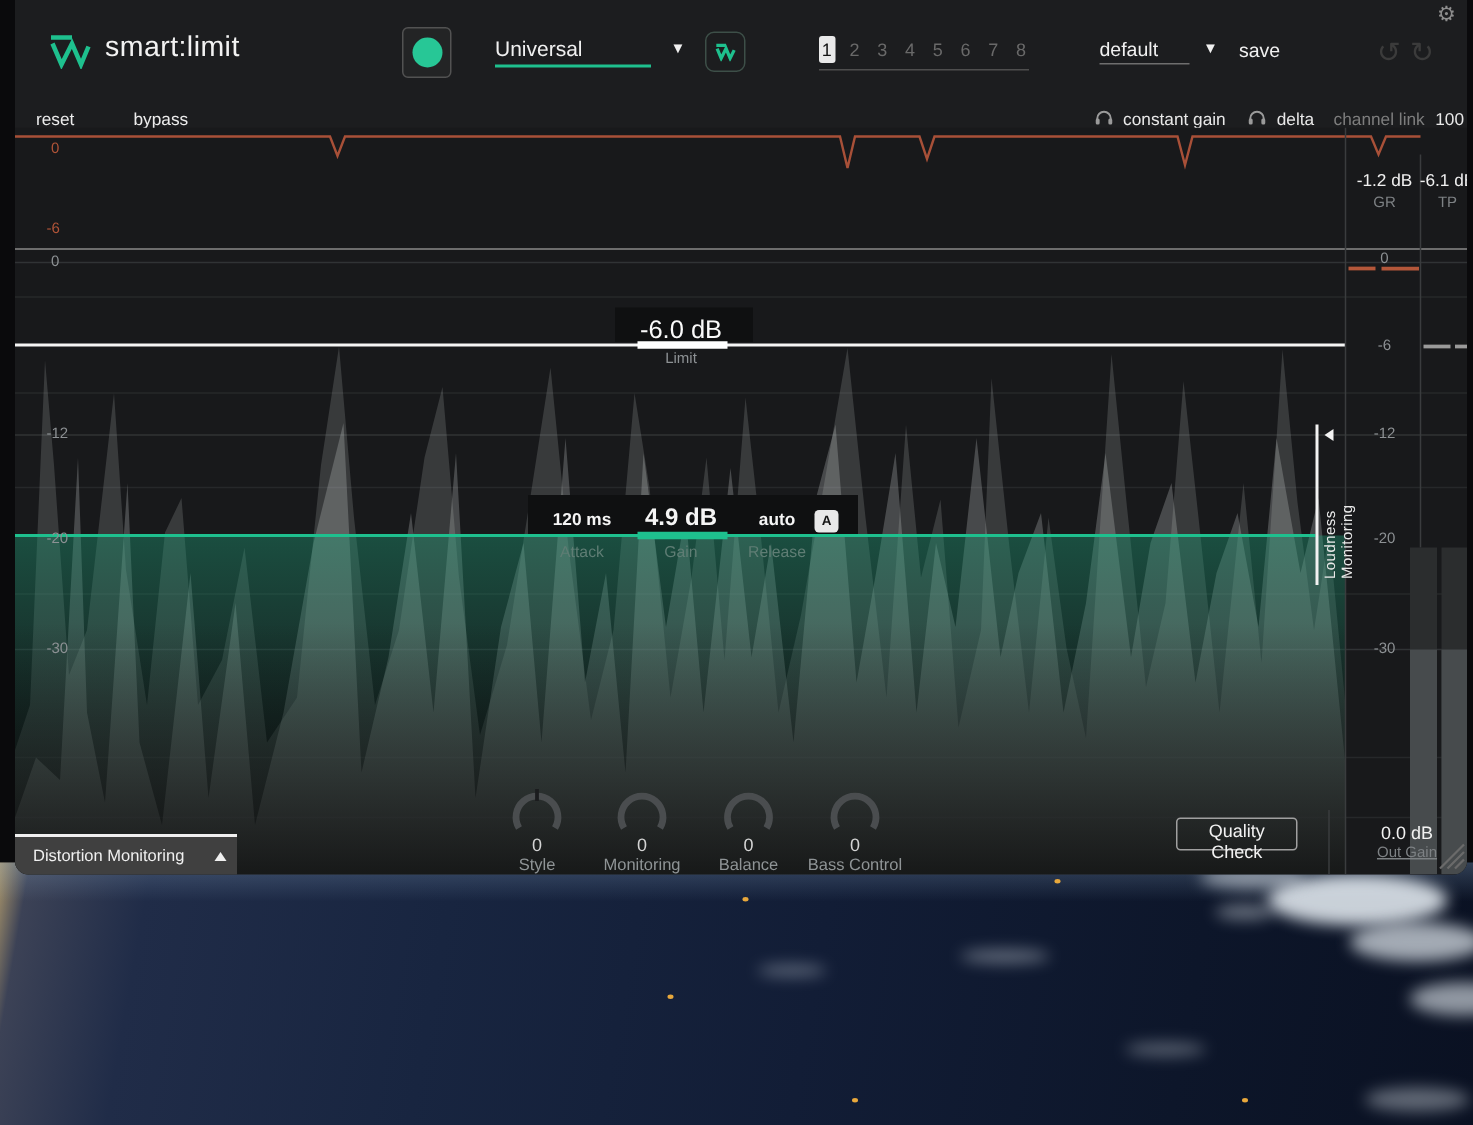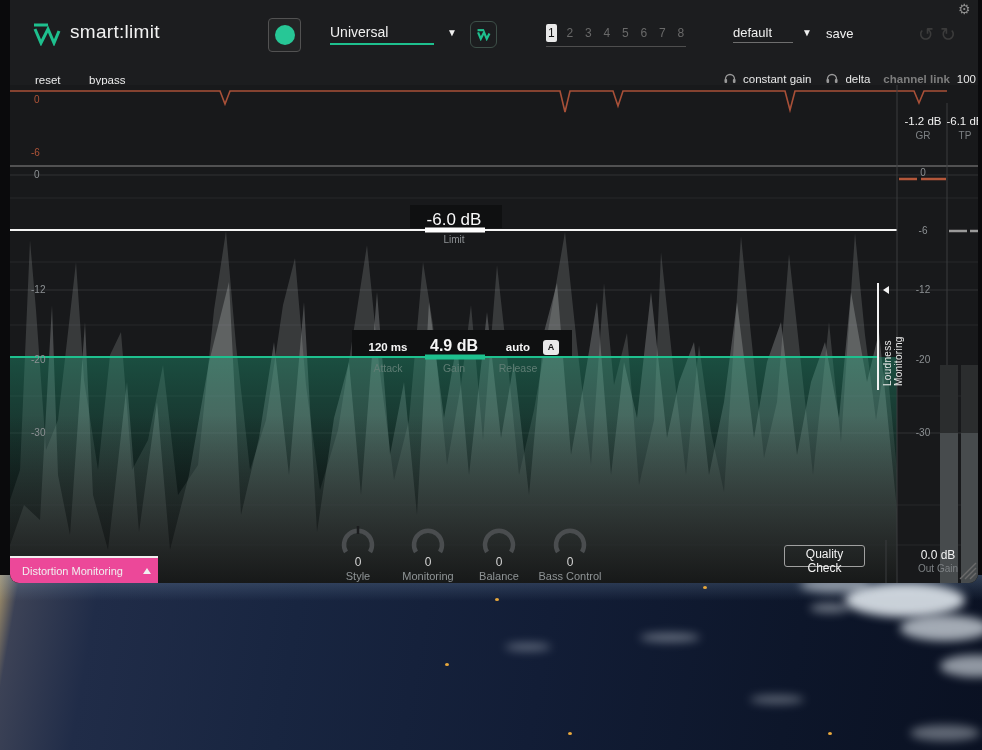--- a/index.html
+++ b/index.html
@@ -72,31 +72,31 @@
             border-top:4px solid transparent;border-bottom:4px solid transparent;
             border-right:6px solid #f2f2f2;}
   .loud-lab{position:absolute;left:872px;top:298px;height:88px;writing-mode:vertical-rl;
             transform:rotate(180deg);font-size:10px;color:#e9e9e9;letter-spacing:0.3px;}
 
   
   .knob{position:absolute;width:60px;text-align:center;cursor:pointer;}
   .knob .kv{display:block;font-size:12px;color:#d4d4d4;margin-top:-3px;}
   .knob .kl{display:block;font-size:11px;color:#8f9496;margin-top:1px;}
 
-  .distortion{position:absolute;left:0;top:556px;width:148px;height:27px;background:#ec4899;
+  .distortion{position:absolute;left:0;top:556px;width:148px;height:27px;background:#404040;
               border-top:2px solid #f0f0f0;cursor:pointer;}
   .distortion .dm-text{position:absolute;left:12px;top:7px;font-size:11px;color:#f0f0f0;}
   .distortion .dm-tri{position:absolute;left:133px;top:10px;width:0;height:0;
     border-left:4px solid transparent;border-right:4px solid transparent;border-bottom:6px solid #f0f0f0;}
 
   .quality{position:absolute;left:774px;top:545px;width:81px;height:22px;background:transparent;
            border:1px solid #a0a0a0;border-radius:3px;color:#f2f2f2;font-size:12px;
            font-family:"Liberation Sans",sans-serif;cursor:pointer;}
   .outgain-v{position:absolute;left:899px;top:548px;width:58px;text-align:center;font-size:12px;color:#f2f2f2;cursor:ns-resize;}
-  .outgain-l{position:absolute;left:899px;top:563px;width:58px;text-align:center;font-size:10px;color:#7d8184;}
+  .outgain-l{position:absolute;left:899px;top:563px;width:58px;text-align:center;font-size:10px;color:#7d8184;text-decoration:underline;}
 </style>
 </head>
 <body>
 
 <div class="screen">
 
   <div class="desktop">
     <div class="cloud" style="left:845px;top:8px;width:120px;height:34px;"></div>
     <div class="cloud" style="left:900px;top:40px;width:90px;height:26px;opacity:.8;"></div>
     <div class="cloud" style="left:800px;top:2px;width:70px;height:16px;opacity:.6;"></div>
@@ -155,40 +155,40 @@
         <span>default</span>
       </div>
       <span class="dd-arrow" style="left:792px;top:27px;">▼</span>
 
       <span class="save">save</span>
       <span class="histbtn" style="left:908px;">↺</span>
       <span class="histbtn" style="left:930px;">↻</span>
       <span class="gear">⚙</span>
     </div>
 
-    <span class="tb" style="left:14px;margin-left:11px;">reset</span>
+    <span class="tb" style="left:14px;">reset</span>
     <span class="tb" style="left:79px;text-align:center;">bypass</span>
     <div class="tb-right">
       <span class="hp">
         <svg width="12" height="11" viewBox="0 0 12 11">
             <path d="M1.5 8 V6 a4.5 4.5 0 0 1 9 0 V8" stroke="#9a9a9a" stroke-width="1.3" fill="none"></path>
             <rect x="0.5" y="6" width="2.6" height="4" rx="1" fill="#9a9a9a"></rect>
             <rect x="8.9" y="6" width="2.6" height="4" rx="1" fill="#9a9a9a"></rect>
           </svg>
       </span>
       <span>constant gain</span>
       <span class="hp" style="margin-left:8px;">
         <svg width="12" height="11" viewBox="0 0 12 11">
             <path d="M1.5 8 V6 a4.5 4.5 0 0 1 9 0 V8" stroke="#9a9a9a" stroke-width="1.3" fill="none"></path>
             <rect x="0.5" y="6" width="2.6" height="4" rx="1" fill="#9a9a9a"></rect>
             <rect x="8.9" y="6" width="2.6" height="4" rx="1" fill="#9a9a9a"></rect>
           </svg>
       </span>
       <span>delta</span>
-      <span class="muted" style="margin-left:6px;font-weight:bold;">channel link</span>
+      <span class="muted" style="margin-left:6px;">channel link</span>
       <span>100</span>
     </div>
 
     <div class="graph-wrap">
       <svg id="gfx" width="968" height="498" viewBox="0 0 968 498">
         <defs>
           <linearGradient id="tealGrad" x1="0" y1="0" x2="0" y2="1">
             <stop offset="0" stop-color="rgba(30,152,116,0.42)"></stop>
             <stop offset="0.45" stop-color="rgba(22,96,76,0.30)"></stop>
             <stop offset="1" stop-color="rgba(10,26,20,0.10)"></stop>

